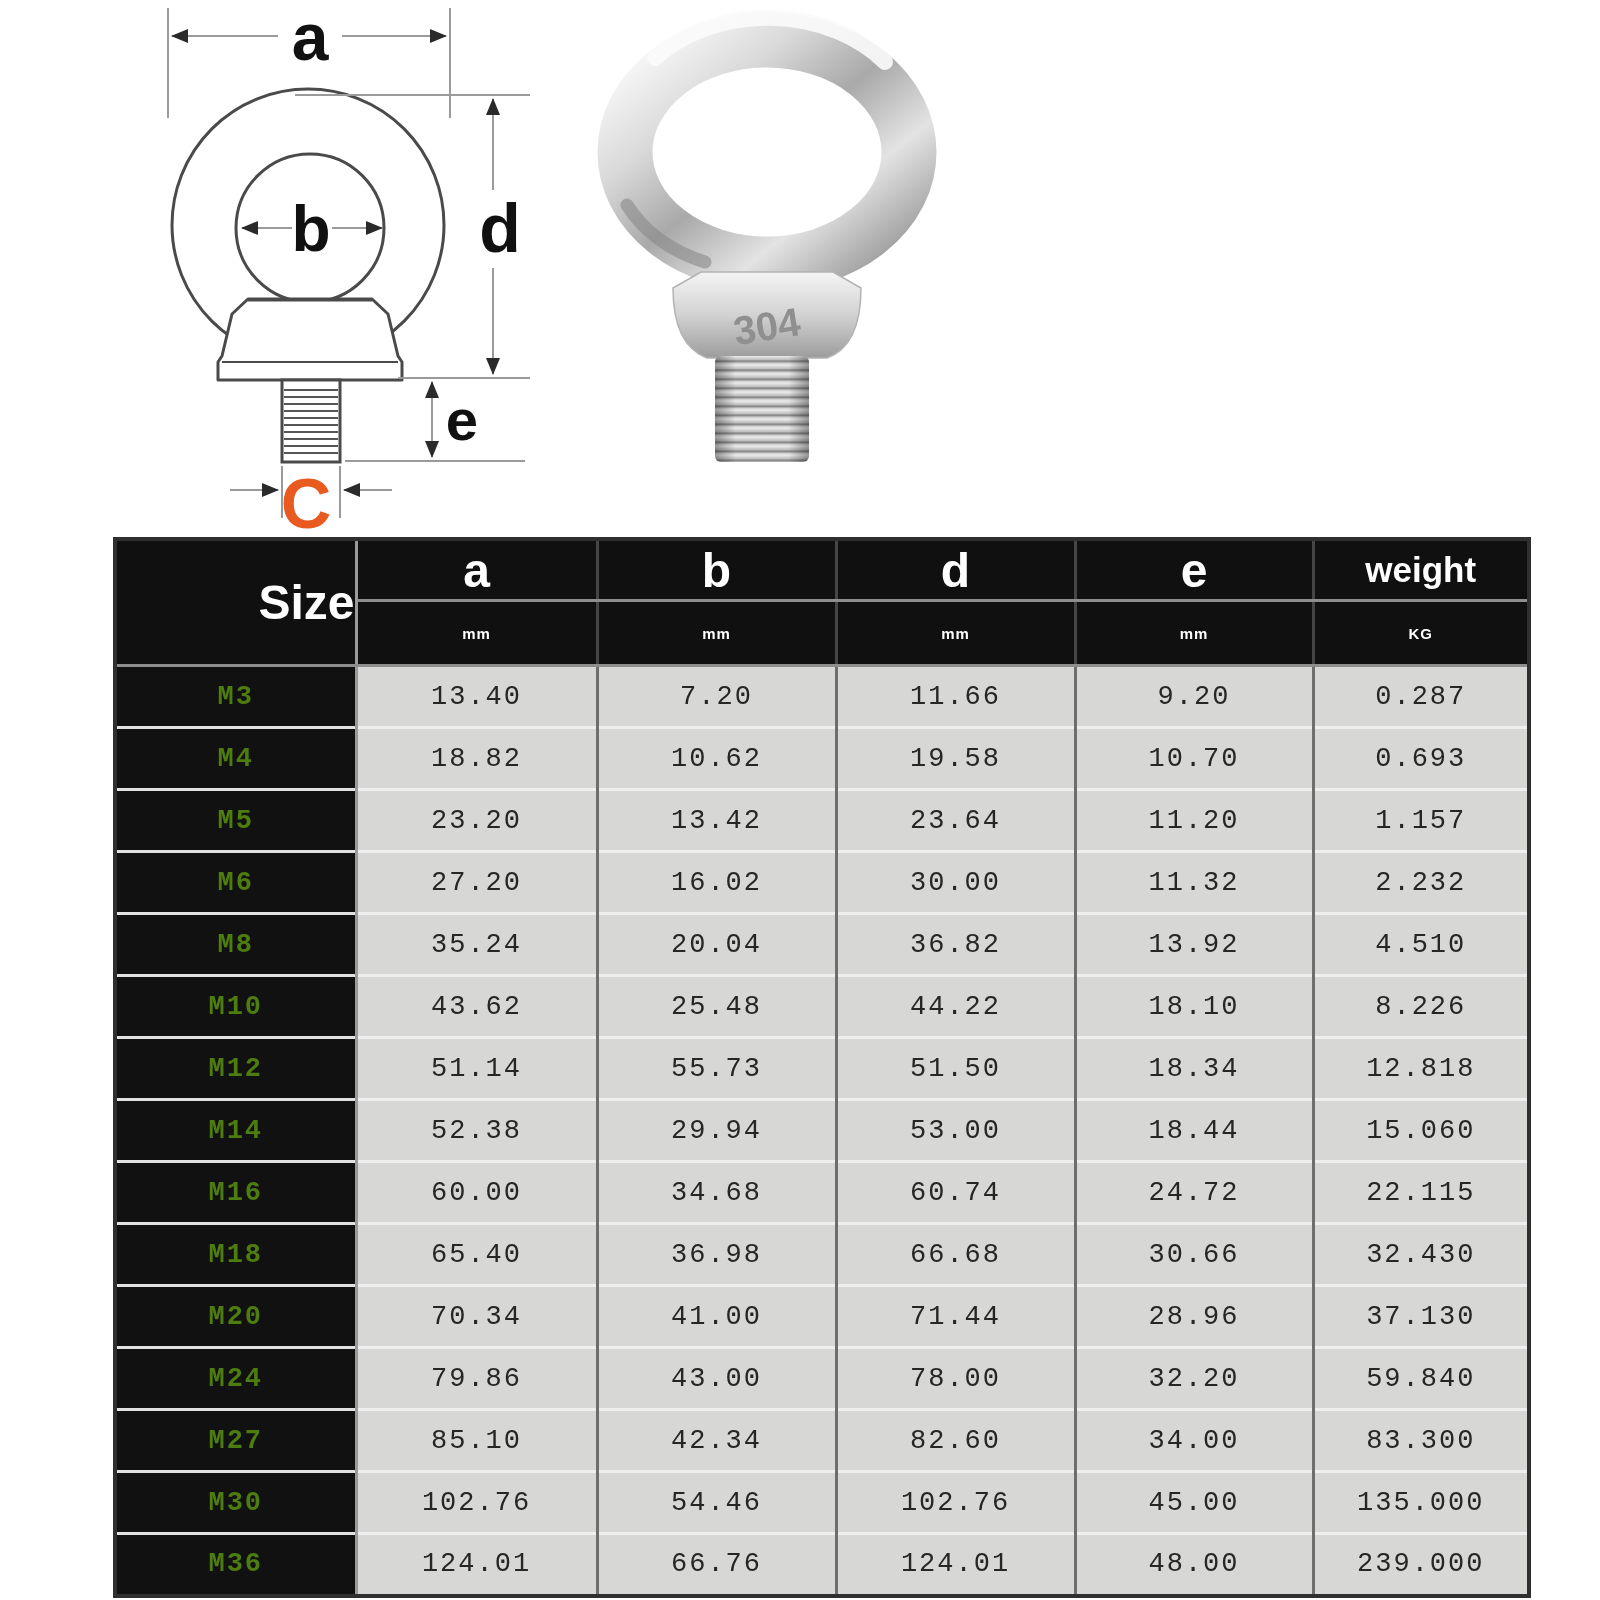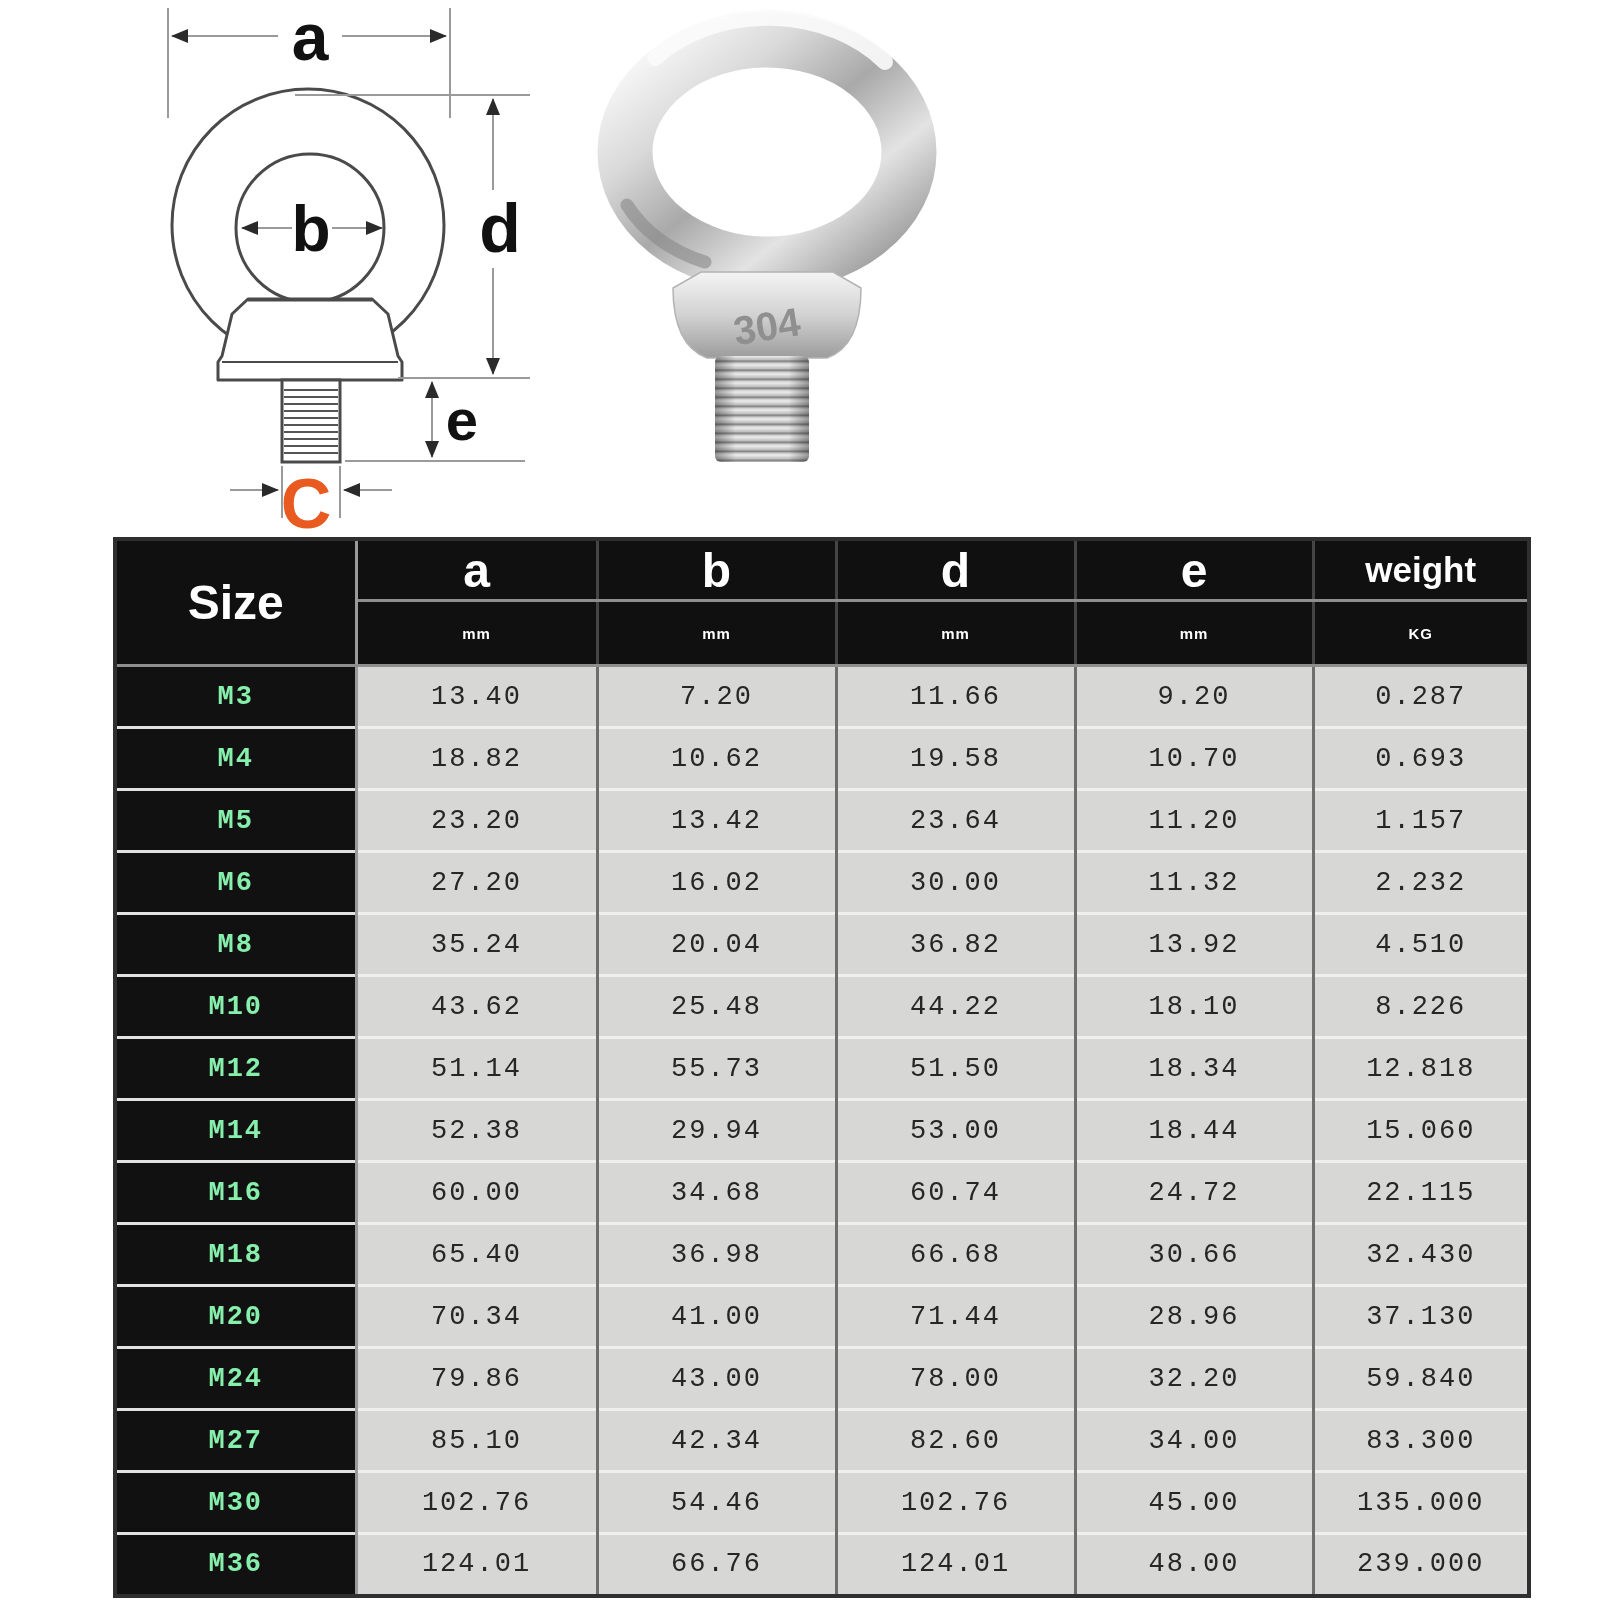--- a/index.html
+++ b/index.html
@@ -9,26 +9,26 @@
   .photo-svg{position:absolute;left:555px;top:0;}
   .annotation{position:absolute;left:930px;top:346px;width:620px;
               font-weight:bold;font-size:53px;line-height:76px;color:#e95a20;
               font-family:"Liberation Sans",sans-serif;}
   table.dim-table{position:absolute;left:113px;top:537px;width:1414px;
                   border-collapse:collapse;table-layout:fixed;
                   border:4px solid #2f2f2f;background:#111;}
   .dim-table th,.dim-table td{padding:0;text-align:center;vertical-align:middle;}
   .dim-table thead th{background:#101010;color:#ffffff;
                       border-right:3px solid #454545;border-bottom:3px solid #8e8e8e;}
-  .dim-table thead th.size-head{font-size:48px;font-weight:bold;border-right:3px solid #9a9a9a;}
+  .dim-table thead th.size-head{font-size:48px;font-weight:bold;border-right:3px solid #9a9a9a;text-align:right;}
   .dim-table thead tr.letters th{height:58px;font-size:48px;font-weight:bold;}
   .dim-table thead tr.letters th.weight-head{font-size:35px;}
   .dim-table thead tr.units th{height:62px;font-size:15px;font-weight:bold;letter-spacing:1px;}
   .dim-table tbody tr{height:62px;}
-  .dim-table tbody th.size-cell{background:#111111;color:#86efac;
+  .dim-table tbody th.size-cell{background:#111111;color:#4d7c0f;
       font-family:"Liberation Mono",monospace;font-size:27px;font-weight:bold;letter-spacing:2px;
       border-right:3px solid #9a9a9a;border-top:3px solid #e2e2e2;}
   .dim-table tbody td{background:#d7d7d6;color:#262626;
       font-family:"Liberation Mono",monospace;font-size:27px;letter-spacing:2px;
       border-right:3px solid #6e6e6e;border-top:3px solid #efefef;}
   .dim-table tbody td:last-child,.dim-table thead th:last-child{border-right:none;}
   text.dim-label{font-family:"Liberation Sans",sans-serif;font-weight:bold;fill:#111;}
 </style>
 </head>
 <body>

